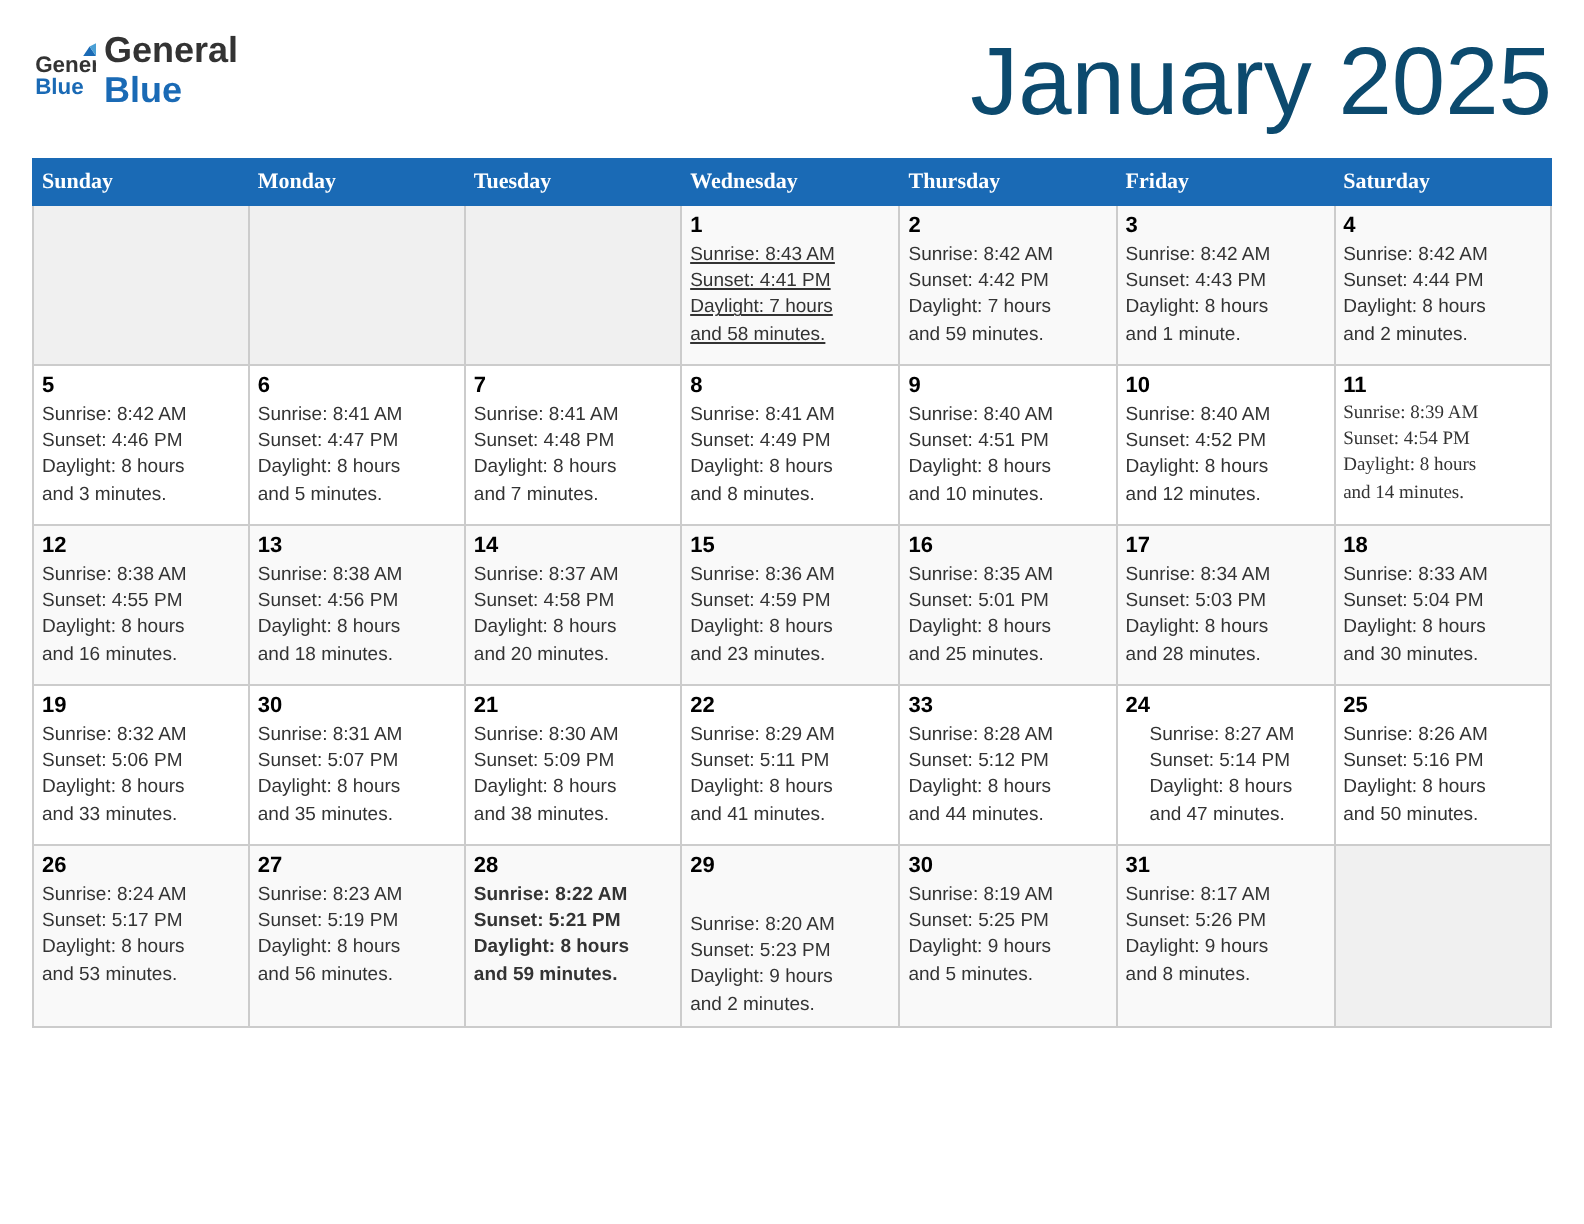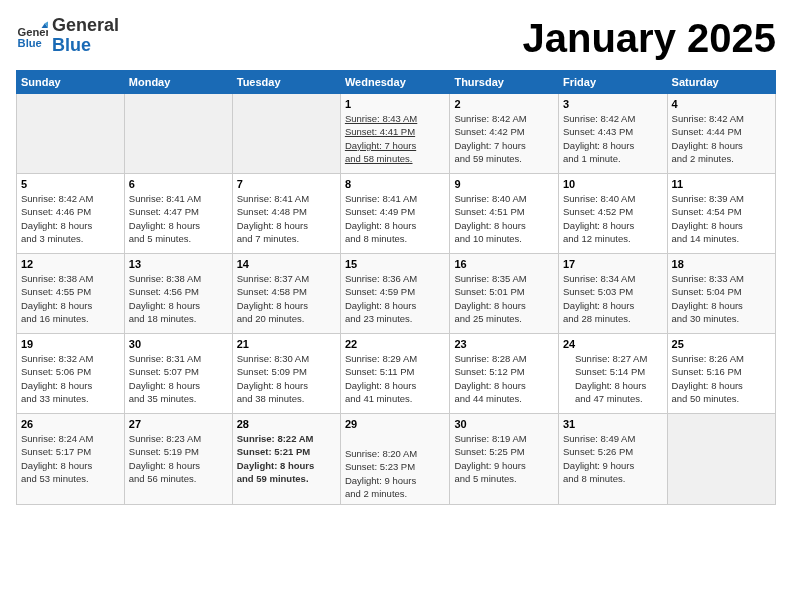--- a/index.html
+++ b/index.html
@@ -43,41 +43,42 @@
       color: #1a6ab5;
     }
     .logo-icon {
       width: 32px;
       height: 32px;
     }
     .title-block {
       text-align: right;
     }
     .month-title {
-      font-size: 40px;
-      font-weight: bold;
-      color: #000000;
+      font-size: 48px;
+      font-weight: normal;
+      color: #0c4a6e;
       line-height: 1.1;
     }
     .subtitle {
       font-size: 16px;
       color: #555;
     }
     .calendar {
       width: 100%;
       border-collapse: collapse;
       font-size: 9.5px;
     }
     .calendar thead th {
       background: #1a6ab5;
       color: #fff;
       padding: 5px 4px;
       text-align: left;
       font-size: 11px;
       border: 1px solid #1a6ab5;
+      font-family: Liberation Serif, serif;
     }
     .calendar tbody td {
       border: 1px solid #ccc;
       vertical-align: top;
       padding: 4px;
       width: 113px;
       height: 80px;
       background: #fff;
     }
     .calendar tbody tr:nth-child(odd) td {
@@ -203,21 +204,21 @@
           </td>
           <td>
             <span class="day-num">10</span>
             <div class="day-info" style="white-space: pre-line;">Sunrise: 8:40 AM
 Sunset: 4:52 PM
 Daylight: 8 hours
 and 12 minutes.</div>
           </td>
           <td>
             <span class="day-num">11</span>
-            <div class="day-info" style="white-space: pre-line;">Sunrise: 8:39 AM
+            <div class="day-info" style="white-space: pre-line; font-family: Liberation Serif, serif;">Sunrise: 8:39 AM
 Sunset: 4:54 PM
 Daylight: 8 hours
 and 14 minutes.</div>
           </td>
         </tr>
         <tr>
           <td>
             <span class="day-num">12</span>
             <div class="day-info" style="white-space: pre-line;">Sunrise: 8:38 AM
 Sunset: 4:55 PM
@@ -290,21 +291,21 @@
 and 38 minutes.</div>
           </td>
           <td>
             <span class="day-num">22</span>
             <div class="day-info" style="white-space: pre-line;">Sunrise: 8:29 AM
 Sunset: 5:11 PM
 Daylight: 8 hours
 and 41 minutes.</div>
           </td>
           <td>
-            <span class="day-num">23</span>
+            <span class="day-num">33</span>
             <div class="day-info" style="white-space: pre-line;">Sunrise: 8:28 AM
 Sunset: 5:12 PM
 Daylight: 8 hours
 and 44 minutes.</div>
           </td>
           <td>
             <span class="day-num">24</span>
             <div class="day-info" style="white-space: pre-line; margin-left: 12px;">Sunrise: 8:27 AM
 Sunset: 5:14 PM
 Daylight: 8 hours
@@ -349,21 +350,21 @@
           </td>
           <td>
             <span class="day-num">30</span>
             <div class="day-info" style="white-space: pre-line;">Sunrise: 8:19 AM
 Sunset: 5:25 PM
 Daylight: 9 hours
 and 5 minutes.</div>
           </td>
           <td>
             <span class="day-num">31</span>
-            <div class="day-info" style="white-space: pre-line;">Sunrise: 8:49 AM
+            <div class="day-info" style="white-space: pre-line;">Sunrise: 8:17 AM
 Sunset: 5:26 PM
 Daylight: 9 hours
 and 8 minutes.</div>
           </td>
           <td class="empty-cell"></td>
         </tr>
       </tbody>
   </table>
 
 </div>

